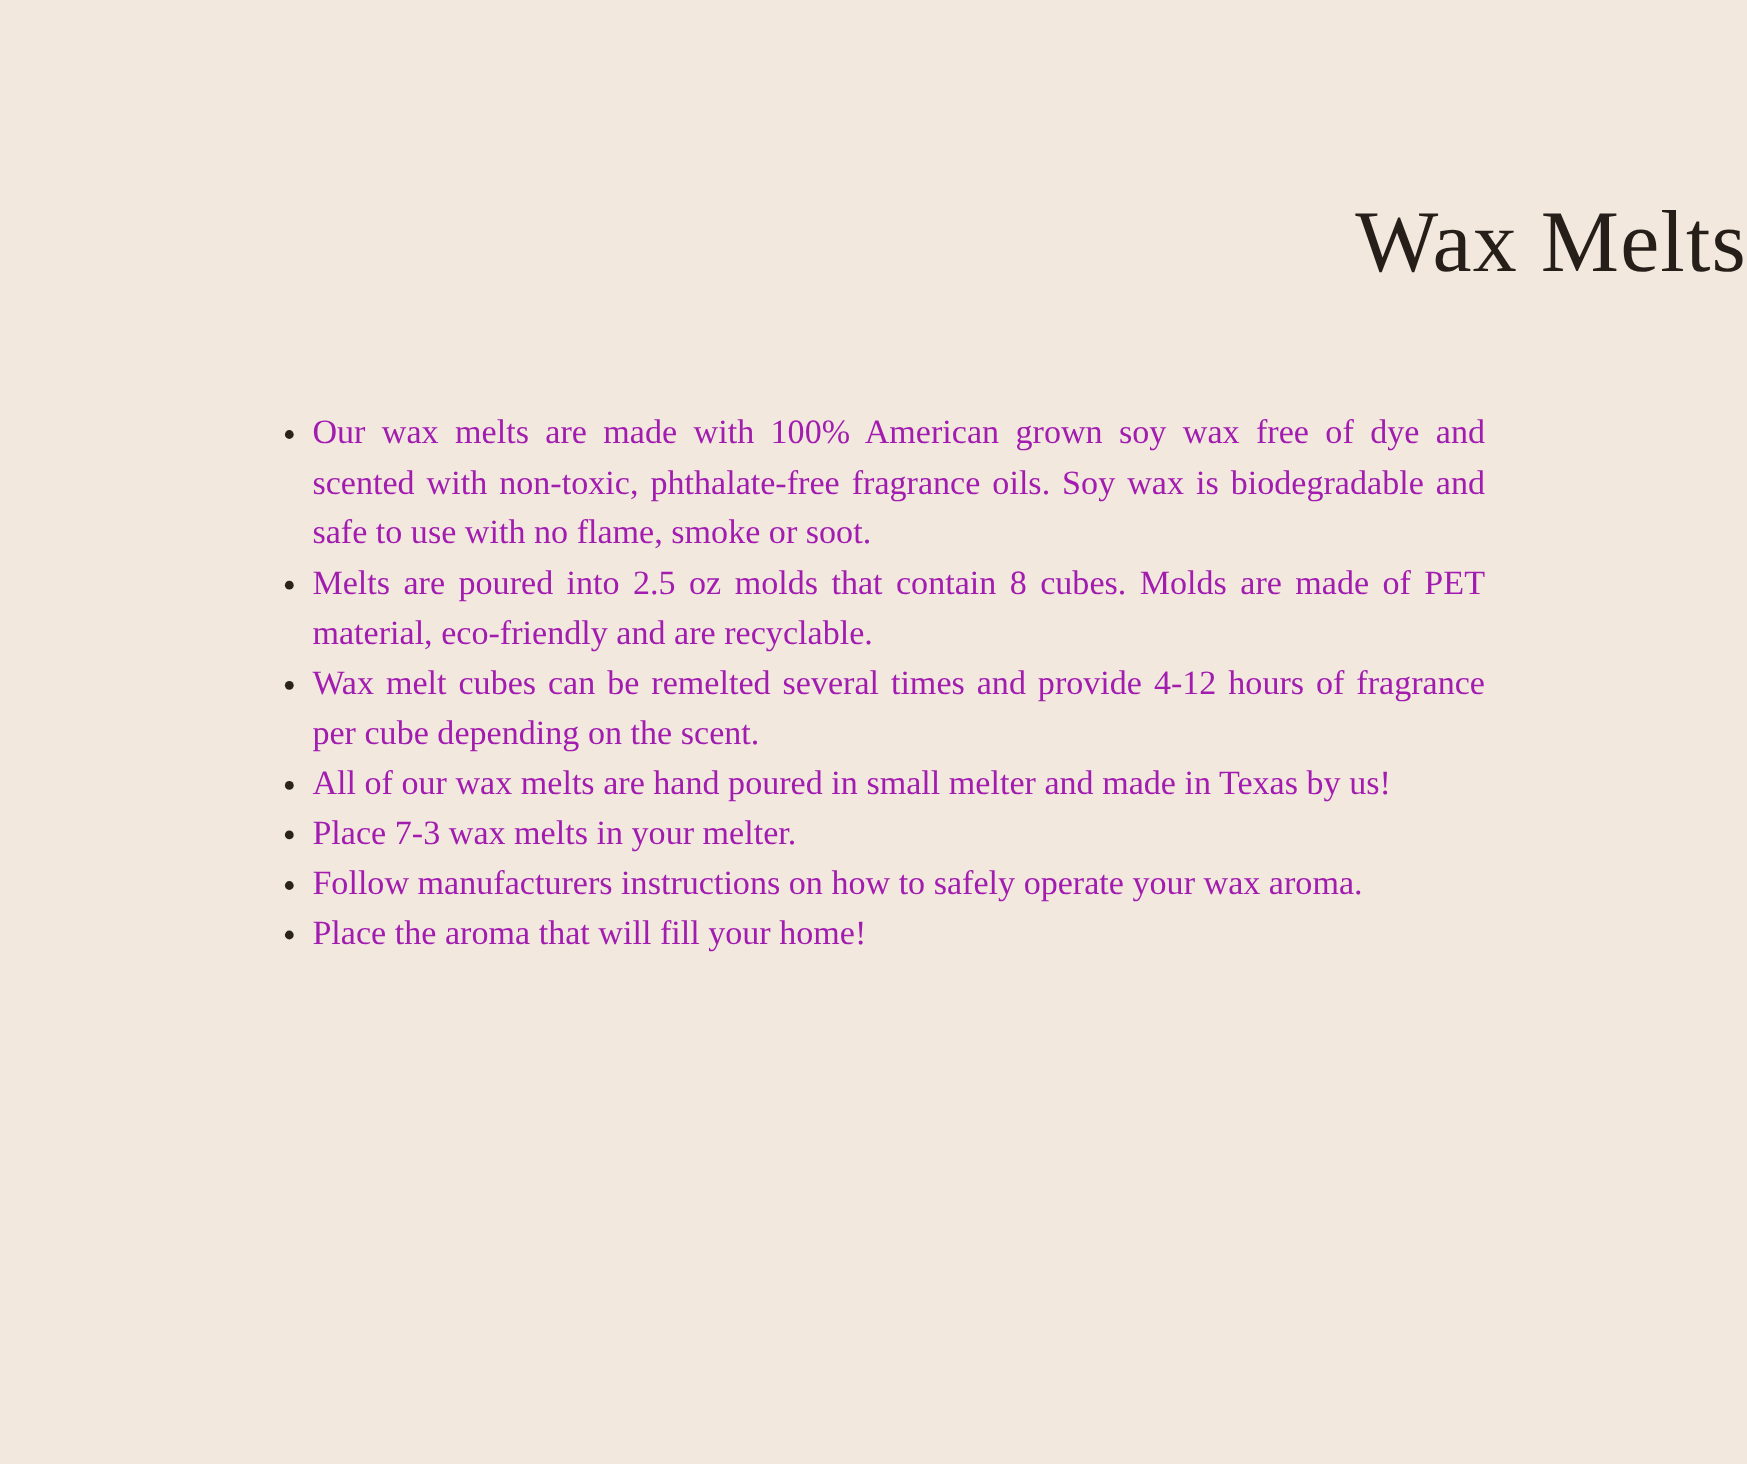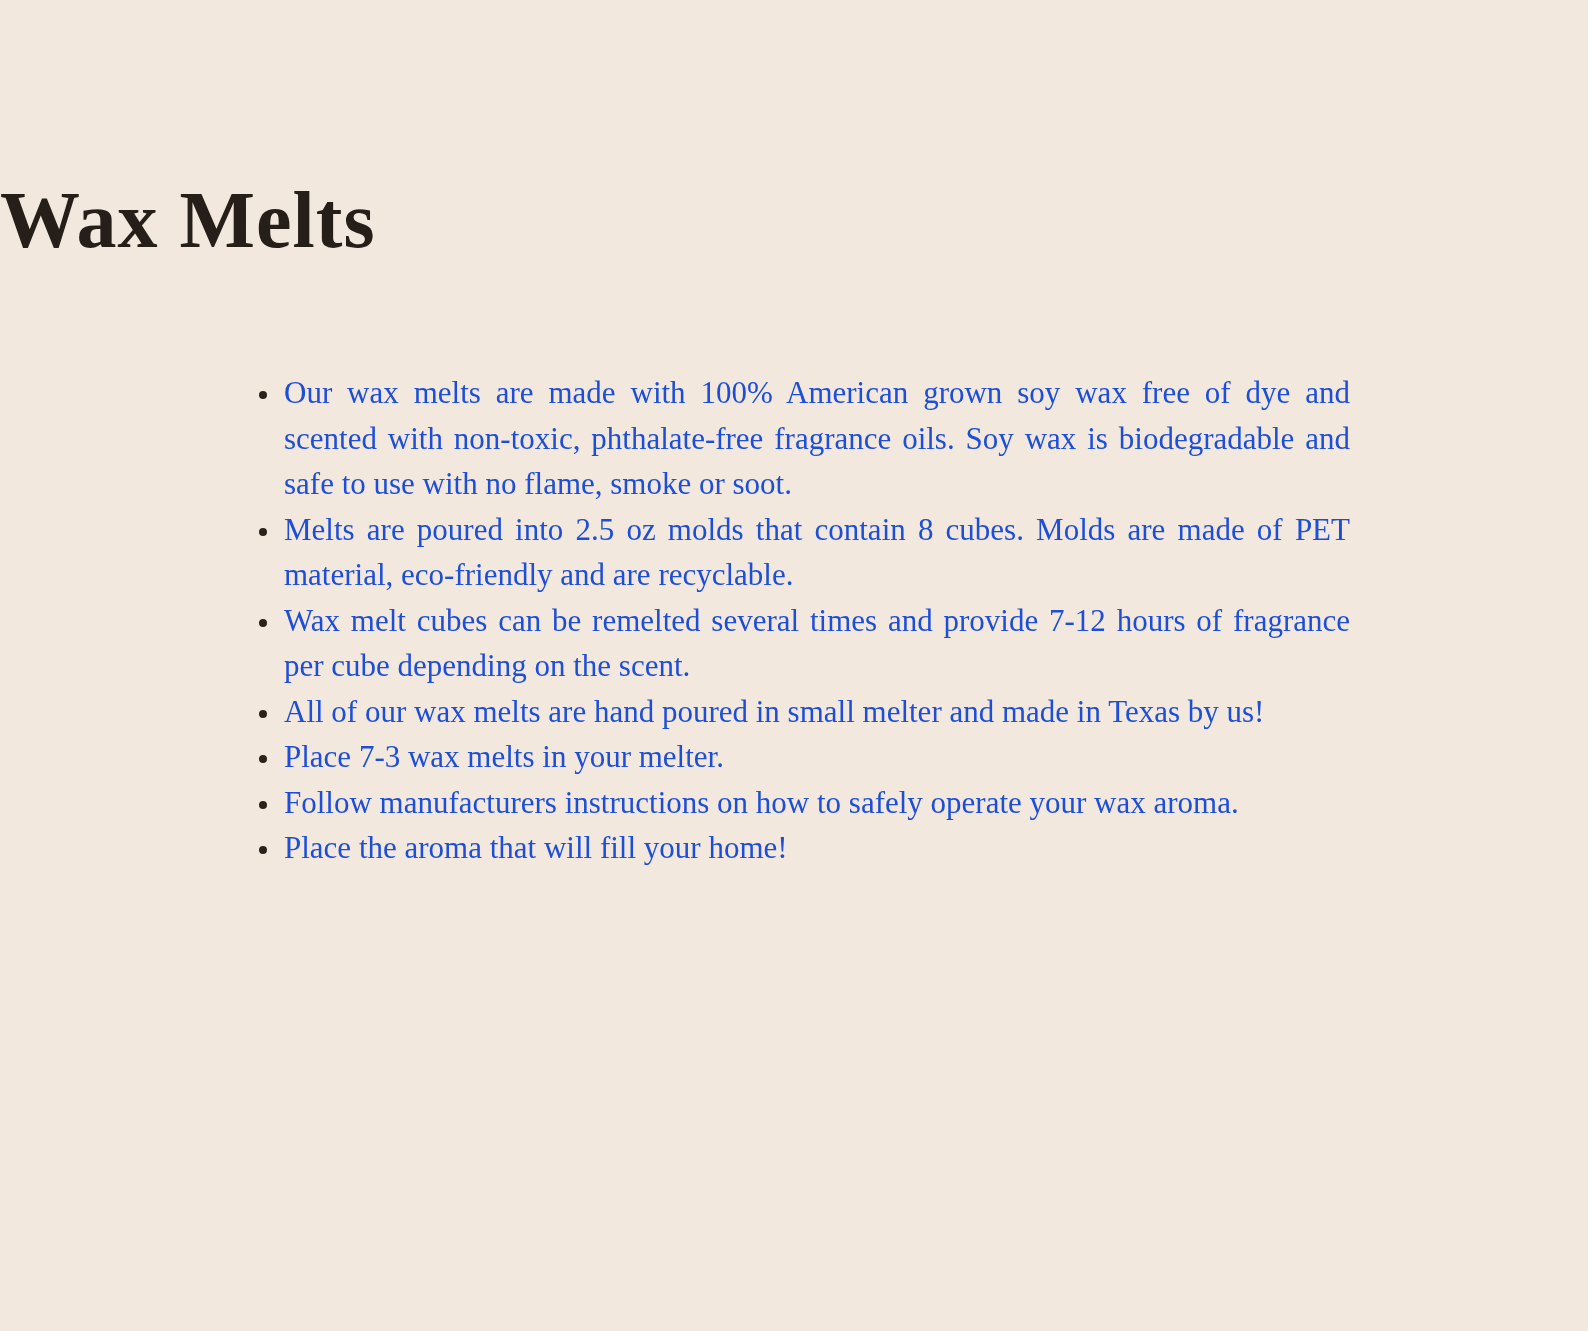--- a/index.html
+++ b/index.html
@@ -14,56 +14,56 @@
     overflow: hidden;
   }
   .page {
     width: 1588px;
     height: 1331px;
     position: relative;
   }
   .title {
     margin: 0;
     padding-top: 178px;
-    text-align: left;
+    text-align: right;
     font-size: 80px;
     line-height: 1.05;
-    font-weight: 700;
+    font-weight: 400;
     letter-spacing: 1px;
     color: #261f19;
     font-family: "Liberation Serif", serif;
   }
   .bullet-list {
     margin: 108px 0 0 252px;
     padding: 0 0 0 30px;
     width: 1068px;
     list-style: disc outside;
     color: #332a21;
   }
   .bullet-list li {
     font-size: 31px;
     line-height: 45.5px;
     text-align: justify;
     text-justify: inter-word;
-    color: #1d4ed8;
+    color: #a21caf;
     padding-left: 2px;
   }
   .bullet-list li::marker {
     color: #2a231c;
     font-size: 28px;
   }
 </style>
 </head>
 <body>
 
 <div class="page">
   <h1 class="title">Wax Melts</h1>
 
   <ul class="bullet-list">
     <li>Our wax melts are made with 100% American grown soy wax free of dye and scented with non-toxic, phthalate-free fragrance oils. Soy wax is biodegradable and safe to use with no flame, smoke or soot.</li>
     <li>Melts are poured into 2.5 oz molds that contain 8 cubes. Molds are made of PET material, eco-friendly and are recyclable.</li>
-    <li>Wax melt cubes can be remelted several times and provide 7-12 hours of fragrance per cube depending on the scent.</li>
+    <li>Wax melt cubes can be remelted several times and provide 4-12 hours of fragrance per cube depending on the scent.</li>
     <li>All of our wax melts are hand poured in small melter and made in Texas by us!</li>
     <li>Place 7-3 wax melts in your melter.</li>
     <li>Follow manufacturers instructions on how to safely operate your wax aroma.</li>
     <li>Place the aroma that will fill your home!</li>
   </ul>
 </div>
 
 </body></html>

